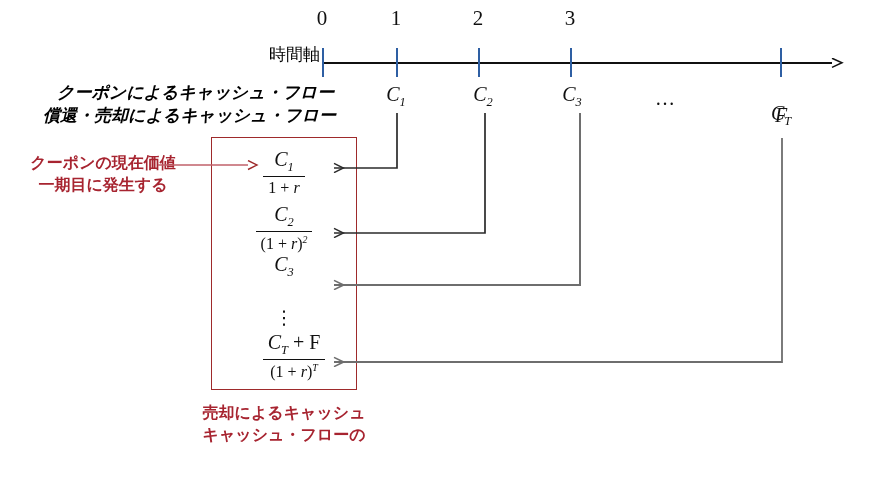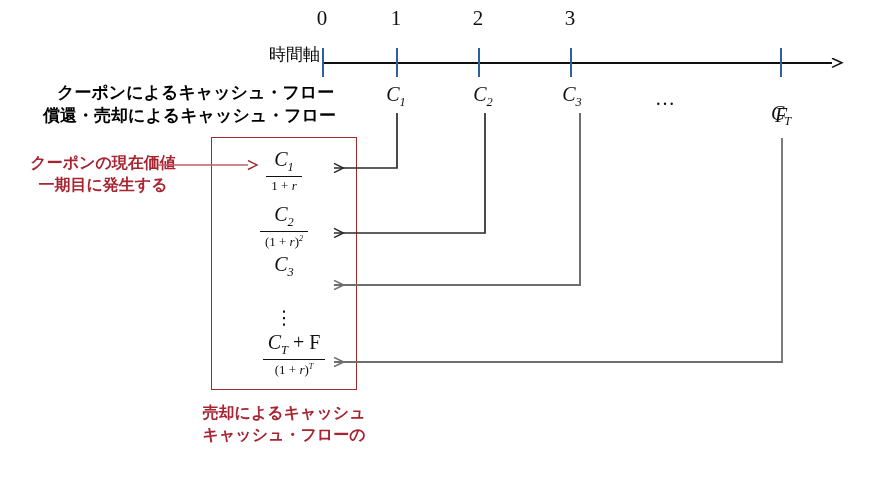--- a/index.html
+++ b/index.html
@@ -56,20 +56,21 @@
 
   
   .jp-bold {
     font-family: "DejaVu Sans", sans-serif;
     font-weight: bold;
     font-size: 17px;
     color: #000000;
     white-space: nowrap;
     letter-spacing: 0px;
     line-height: 1.25;
+    font-style: italic;
   }
   .jp-axis {
     font-family: "DejaVu Sans", sans-serif;
     font-size: 17px;
     color: #000000;
     white-space: nowrap;
     line-height: 1;
   }
 
   
@@ -109,21 +110,21 @@
     line-height: 1.12;
     vertical-align: middle;
   }
   .frac .num {
     display: block;
     font-size: 20px;
     padding: 0 5px 1px 5px;
   }
   .frac .den {
     display: block;
-    font-size: 13px;
+    font-size: 16px;
     border-top: 1.4px solid #101010;
     padding: 2px 5px 0 5px;
   }
   .frac sub { font-size: 0.62em; font-style: italic; }
   .frac sup { font-size: 0.62em; font-style: italic; }
   .frow {
     position: absolute;
     text-align: center;
     width: 146px;
   }

